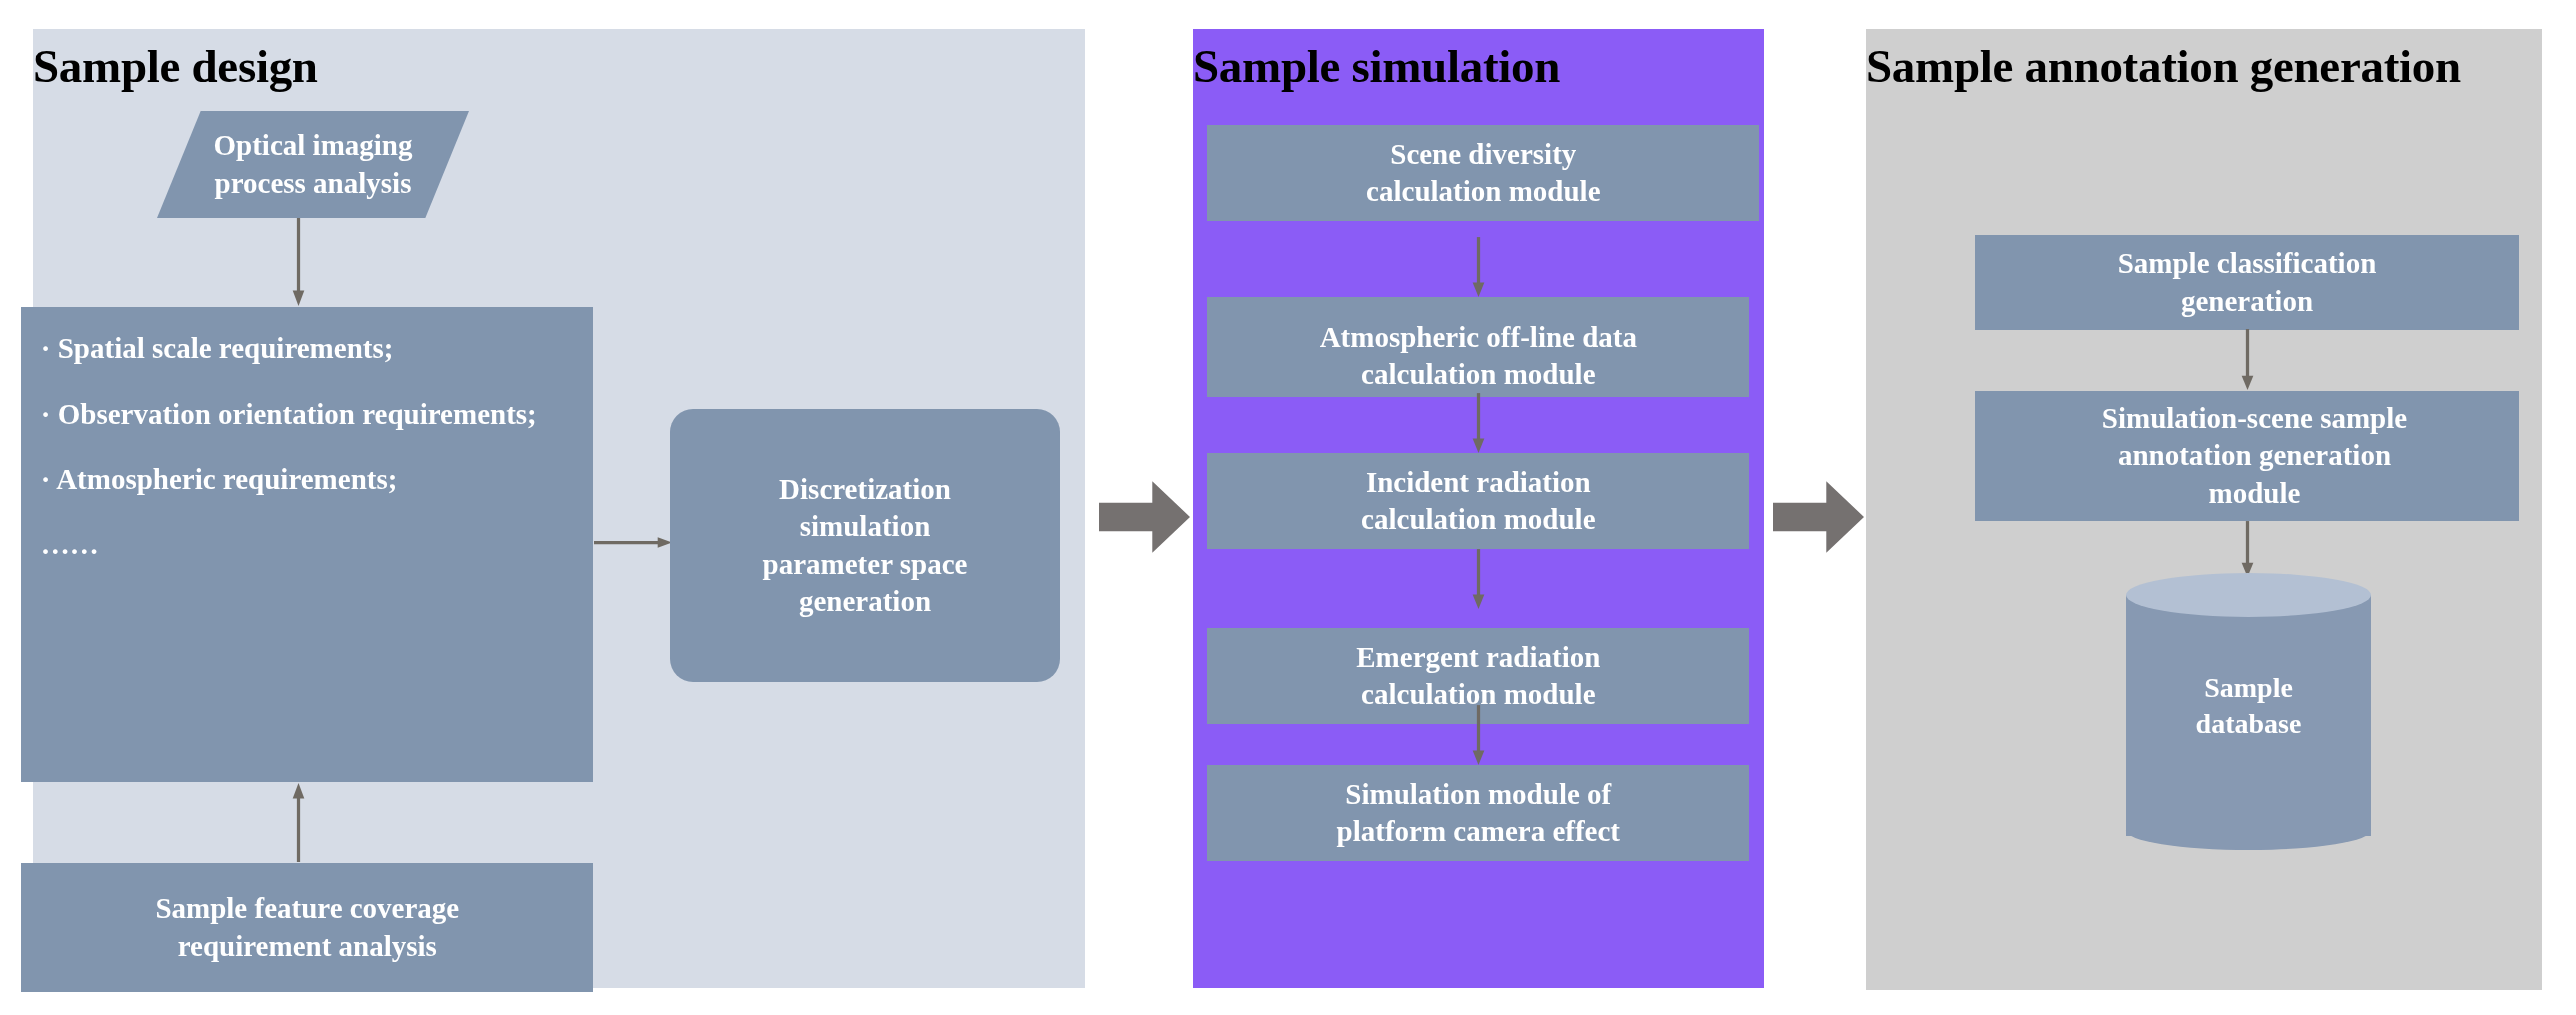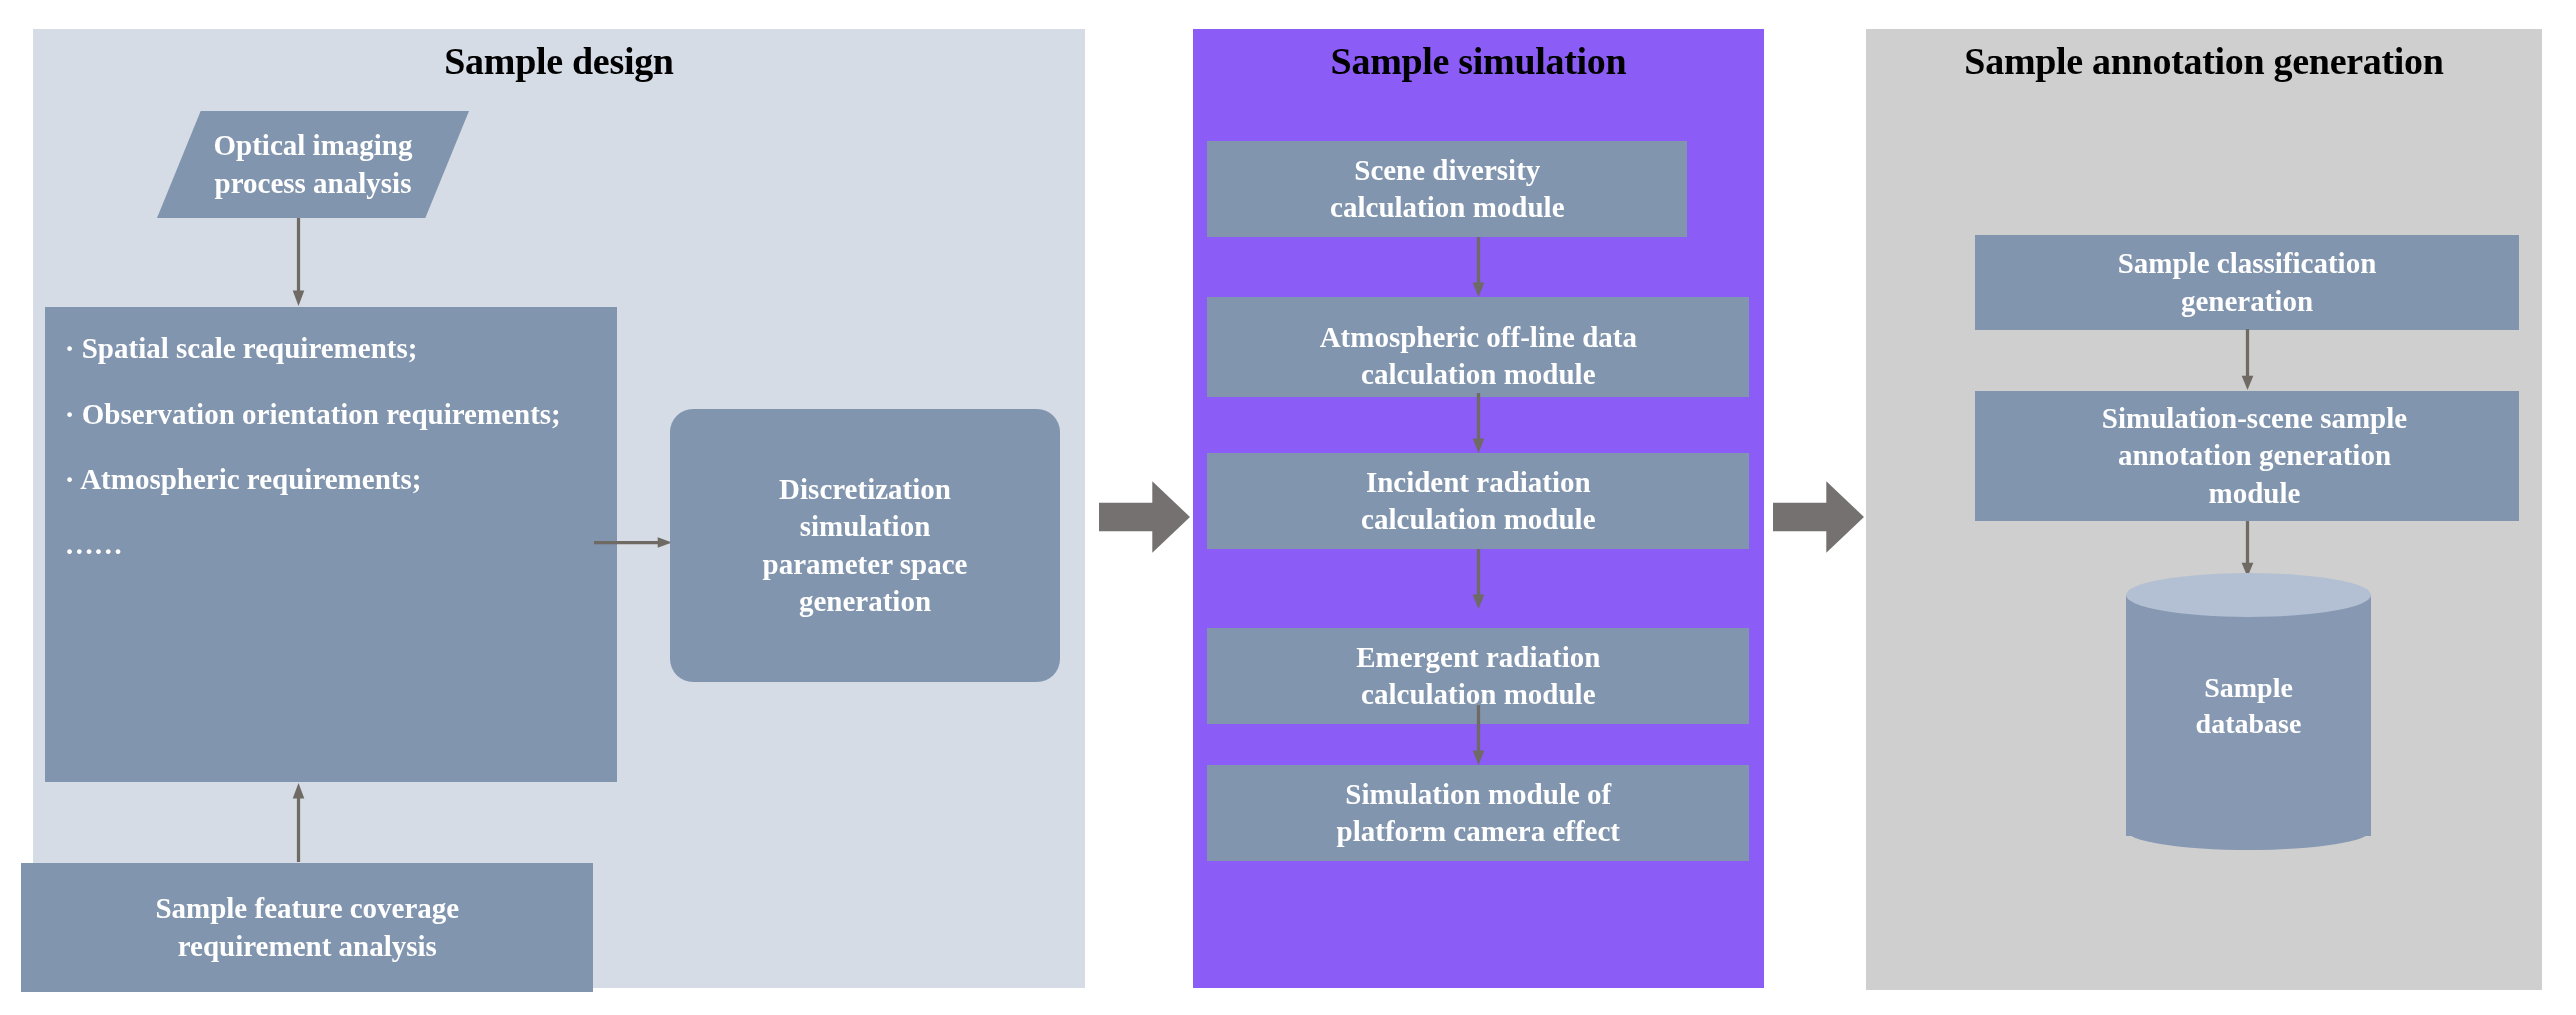--- a/index.html
+++ b/index.html
@@ -23,24 +23,23 @@
 
   
   .panel {
     position: absolute;
     box-sizing: border-box;
   }
   .panel-title {
     position: absolute;
     left: 0;
     right: 0;
-    text-align: center;
     font-weight: bold;
     color: #000000;
-    font-size: 38px;
+    font-size: 47px;
     line-height: 1.05;
     letter-spacing: -0.3px;
   }
 
   #panel-design {
     left: 33px;  top: 29px;
     width: 1052px; height: 959px;
     background: #d6dce6;
   }
   #panel-design .panel-title { top: 13px; }
@@ -94,21 +93,20 @@
 
   
   .req-list {
     position: absolute;
     box-sizing: border-box;
     background: #8195ae;
     color: #ffffff;
     font-weight: bold;
     font-size: 29px;
     padding: 23.4px 19.5px 13px 19.5px;
-    margin-left: 24px;
   }
   .req-line {
     margin: 0 0 29px 0;
     line-height: 1.25;
   }
   .req-line:last-child { margin-bottom: 0; }
 
   
   .cylinder {
     position: absolute;
@@ -218,21 +216,21 @@
   <div class="block-arrow" style="left:1099px; top:481px; width:91px; height:72px;">
     <svg width="91" height="72" viewBox="0 0 140 110">
       <polygon points="0,33 82,33 82,0 140,55 82,110 82,77 0,77" fill="#757170"></polygon>
     </svg>
   </div>
 
   <div class="panel" id="panel-simulation">
 
     <div class="panel-title">Sample simulation</div>
 
-    <div class="node" style="left:14.3px; top:112px; width:480px; height:96px;">
+    <div class="node" style="left:14.3px; top:96px; width:552px; height:96px;">
       <div>
         <div>Scene diversity</div>
         <div>calculation module</div>
       </div>
     </div>
     <div class="conn" style="left:279px; top:208px; width:13px; height:60px;">
       <svg width="13" height="60" viewBox="0 0 20 92">
         <line x1="10" y1="0" x2="10" y2="78" stroke="#6f6a63" stroke-width="5"></line>
         <polygon points="10,92 1,70 19,70" fill="#6f6a63"></polygon>
       </svg>

